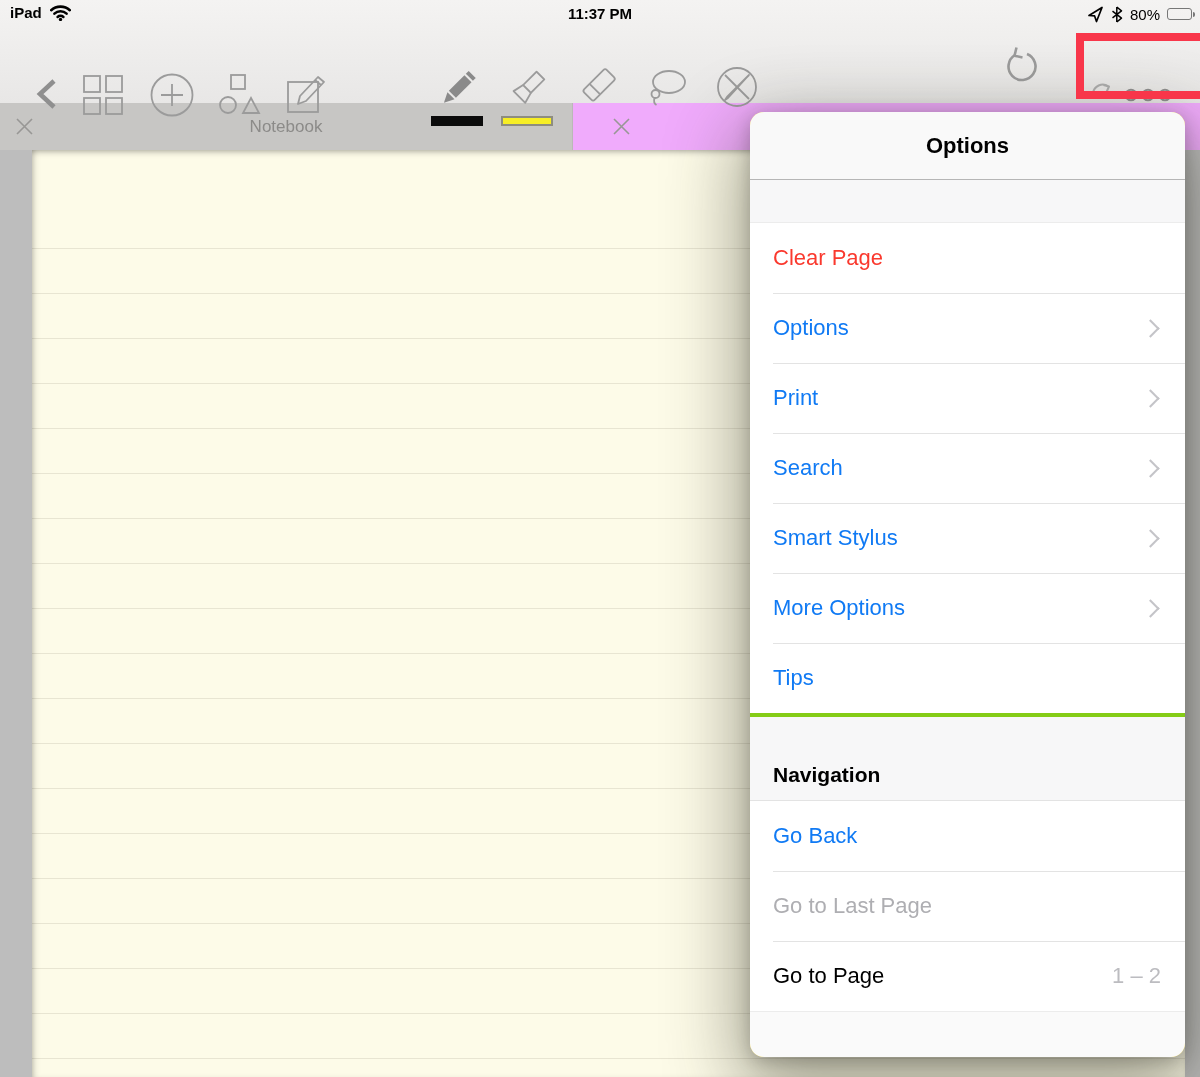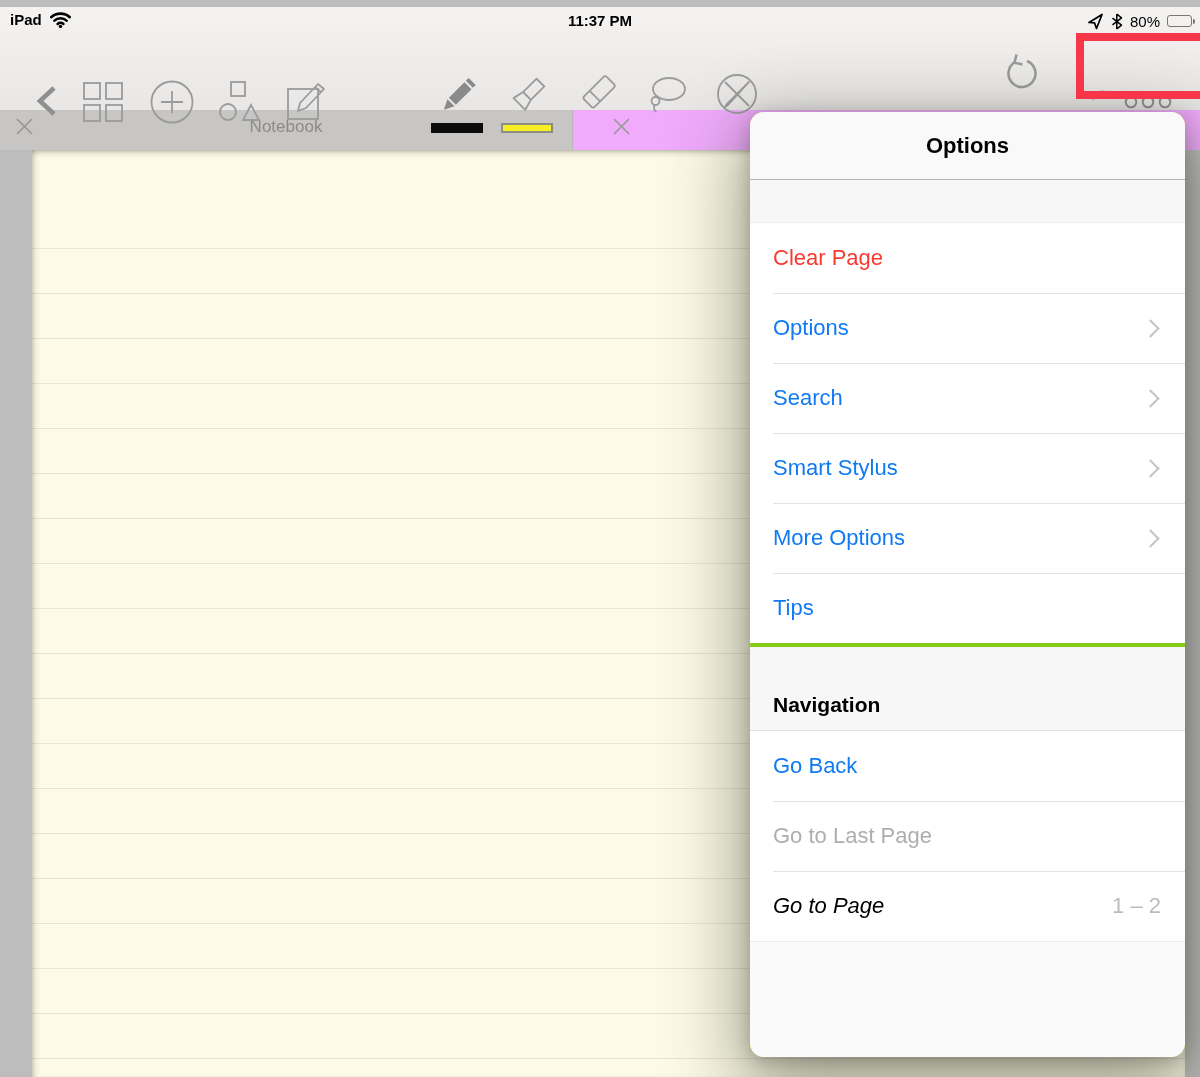--- a/index.html
+++ b/index.html
@@ -5,21 +5,21 @@
   * { margin:0; padding:0; box-sizing:border-box; }
   html,body { width:1200px; height:1077px; overflow:hidden; }
   body {
     font-family:"Liberation Sans","DejaVu Sans",sans-serif;
     position:relative; background:#bdbdbd;
     -webkit-font-smoothing:antialiased;
   }
 
   
   .app-header { position:absolute; left:0; top:0; width:1200px; height:103px;
-    background:linear-gradient(#f4f3f2,#e8e7e6); z-index:10;margin-top:7px; }
+    background:linear-gradient(#f4f3f2,#e8e7e6); z-index:10; }
 
   .status-bar { position:absolute; left:0; top:0; width:100%; height:30px; }
   .sb-left { position:absolute; left:10px; top:4px; display:flex; align-items:center; gap:8px; }
   .sb-device { font-size:15px; font-weight:700; color:#000; }
   .sb-time { position:absolute; left:0; right:0; top:5px; text-align:center;
     font-size:15px; font-weight:600; color:#000; }
   .sb-right { position:absolute; right:8px; top:4px; display:flex; align-items:center; gap:7px; height:20px; }
   .sb-pct { font-size:15px; font-weight:400; color:#000; }
   .battery { position:relative; width:25px; height:11.5px; border:1px solid #777;
     border-radius:3px; padding:1px; }
@@ -75,21 +75,21 @@
   .pop-spacer { height:43px; background:#f7f7f8; border-bottom:1px solid #ececec; }
 
   .m-row { position:relative; height:70px; background:#fff;
     display:flex; align-items:center; padding:0 24px 0 23px; cursor:pointer; }
   .m-row + .m-row::before { content:""; position:absolute; left:23px; right:0; top:0;
     height:1px; background:#e3e3e3; }
   .m-label { font-size:22px; flex:1; }
   .m-label.blue { color:#107af4; }
   .m-label.red { color:#fa392e; }
   .m-label.gray { color:#aeaeb2; }
-  .m-label.black { color:#000;font-style:italic; }
+  .m-label.black { color:#000; }
   .m-value { font-size:22px; color:#bcbcc0; }
   .chev { width:13px; height:13px; border-top:2.5px solid #c4c4c8; border-right:2.5px solid #c4c4c8;
     transform:rotate(45deg); margin-right:4px; }
 
   .section-band { height:88px; background:#f7f7f8; border-top:4px solid #84cc16;
     border-bottom:1px solid #e3e3e3; display:flex; align-items:flex-end; padding:0 0 13px 23px; }
   .section-title { font-size:21px; font-weight:700; color:#000; }
 
   .pop-footer { flex:1; background:#fafafa; border-top:1px solid #ececec; }
 
@@ -284,20 +284,24 @@
   <div class="pop-spacer"></div>
 
   <div class="m-row">
     <span class="m-label red">Clear Page</span>
   </div>
   <div class="m-row">
     <span class="m-label blue">Options</span>
     <span class="chev"></span>
   </div>
   <div class="m-row">
+    <span class="m-label blue">Print</span>
+    <span class="chev"></span>
+  </div>
+  <div class="m-row">
     <span class="m-label blue">Search</span>
     <span class="chev"></span>
   </div>
   <div class="m-row">
     <span class="m-label blue">Smart Stylus</span>
     <span class="chev"></span>
   </div>
   <div class="m-row">
     <span class="m-label blue">More Options</span>
     <span class="chev"></span>

